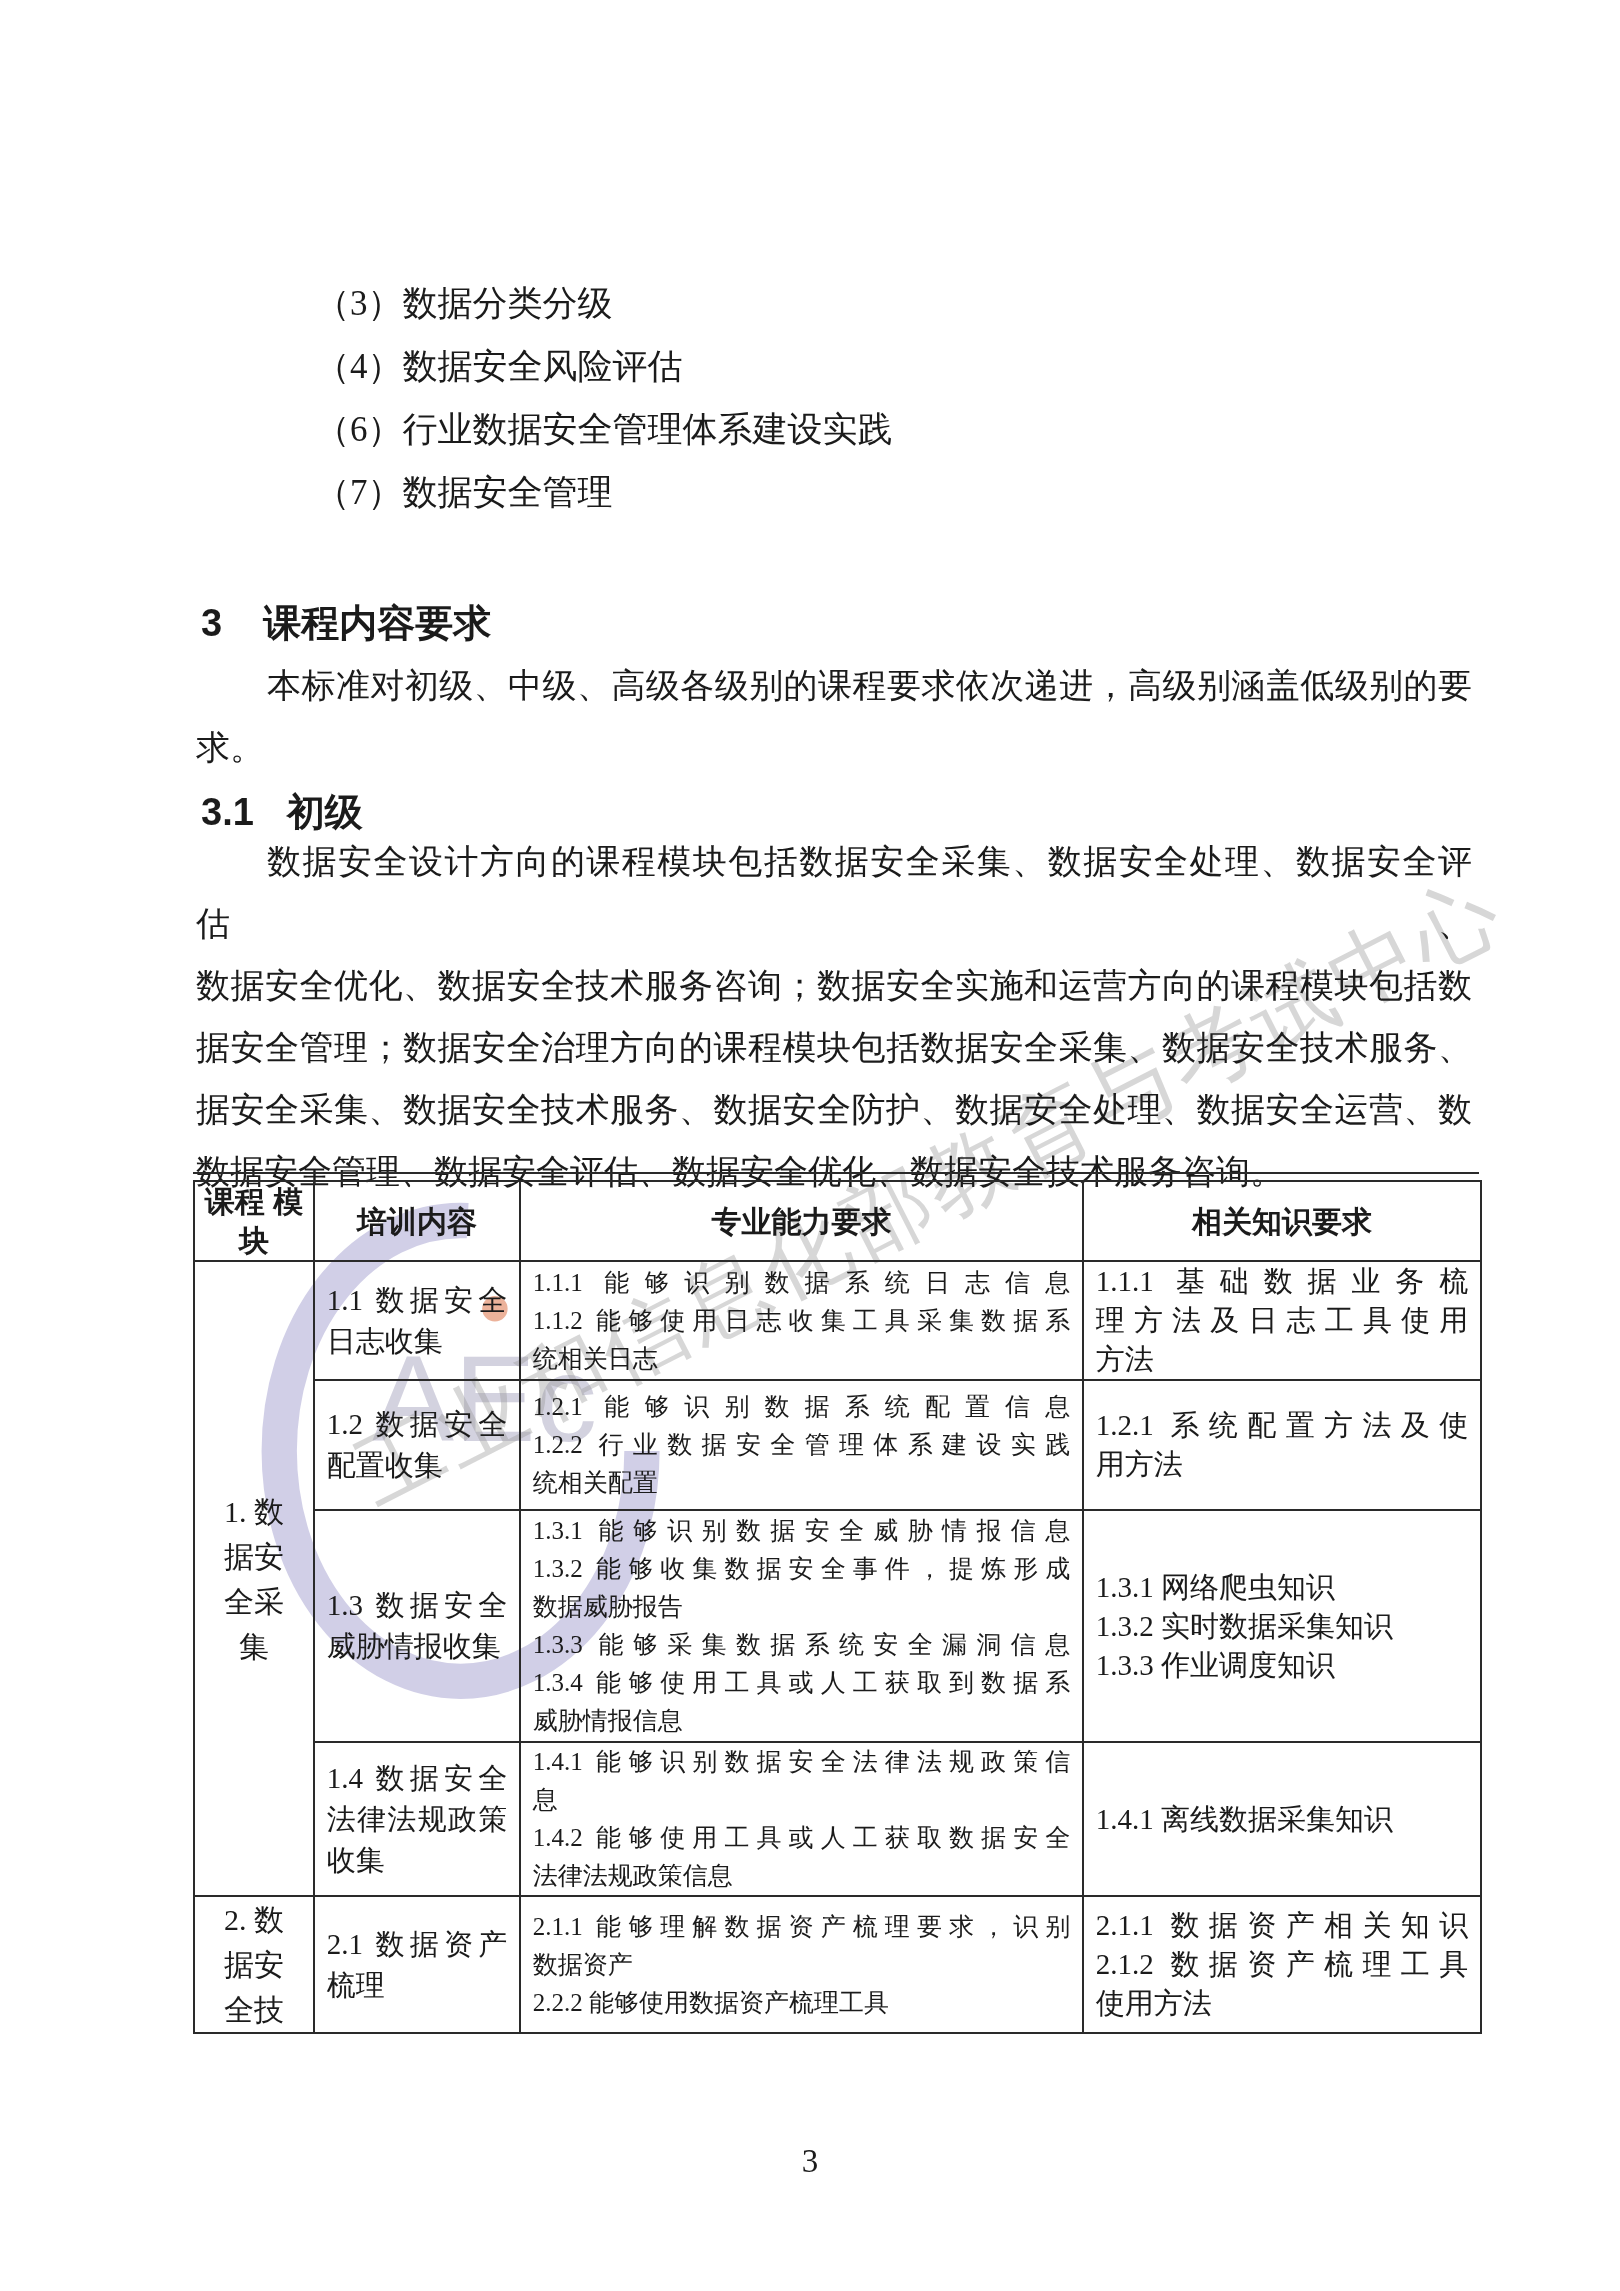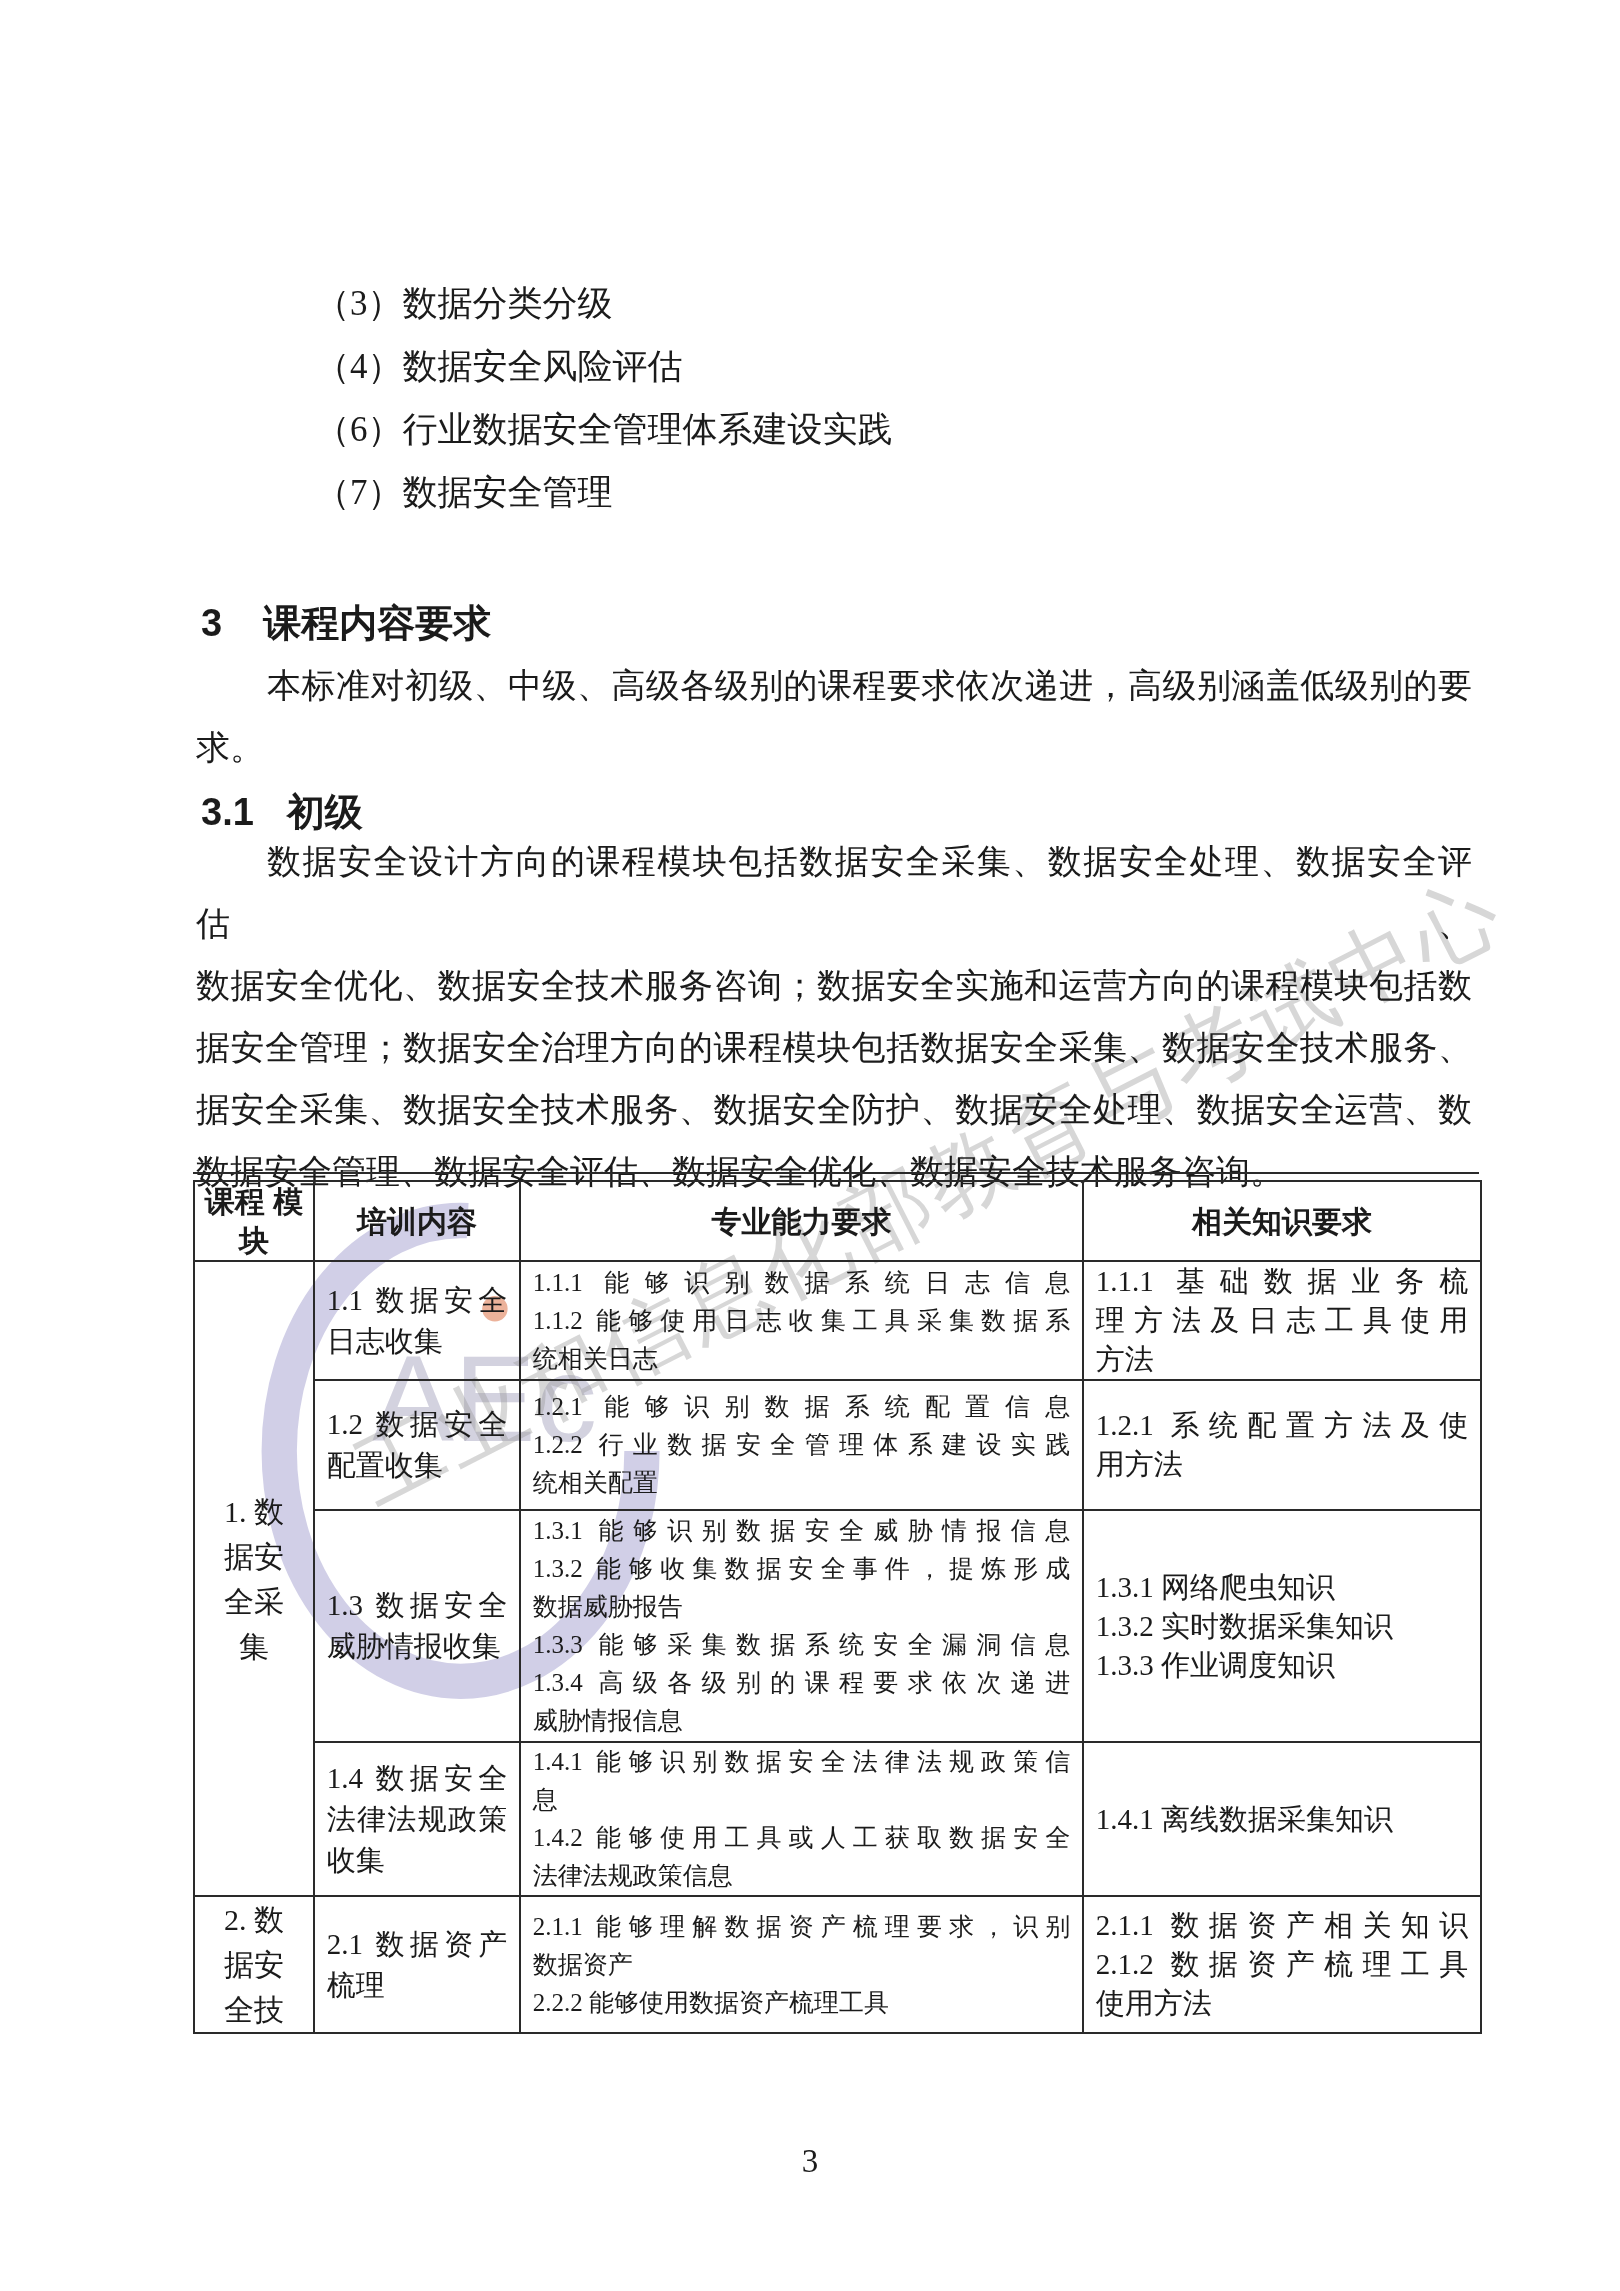--- a/index.html
+++ b/index.html
@@ -176,21 +176,21 @@
       <tr style="height:232px">
         <td class="training">
           <span class="ln jl">1.3 数据安全</span>
           <span class="ln ll">威胁情报收集</span>
         </td>
         <td class="ability">
           <span class="ln jl">1.3.1 能够识别数据安全威胁情报信息</span>
           <span class="ln jl">1.3.2 能够收集数据安全事件，提炼形成</span>
           <span class="ln ll">数据威胁报告</span>
           <span class="ln jl">1.3.3 能够采集数据系统安全漏洞信息</span>
-          <span class="ln jl">1.3.4 高级各级别的课程要求依次递进</span>
+          <span class="ln jl">1.3.4 能够使用工具或人工获取到数据系</span>
           <span class="ln ll">威胁情报信息</span>
         </td>
         <td class="knowledge">
           <span class="ln ll">1.3.1 网络爬虫知识</span>
           <span class="ln ll">1.3.2 实时数据采集知识</span>
           <span class="ln ll">1.3.3 作业调度知识</span>
         </td>
       </tr>
 
       <tr style="height:120px">

